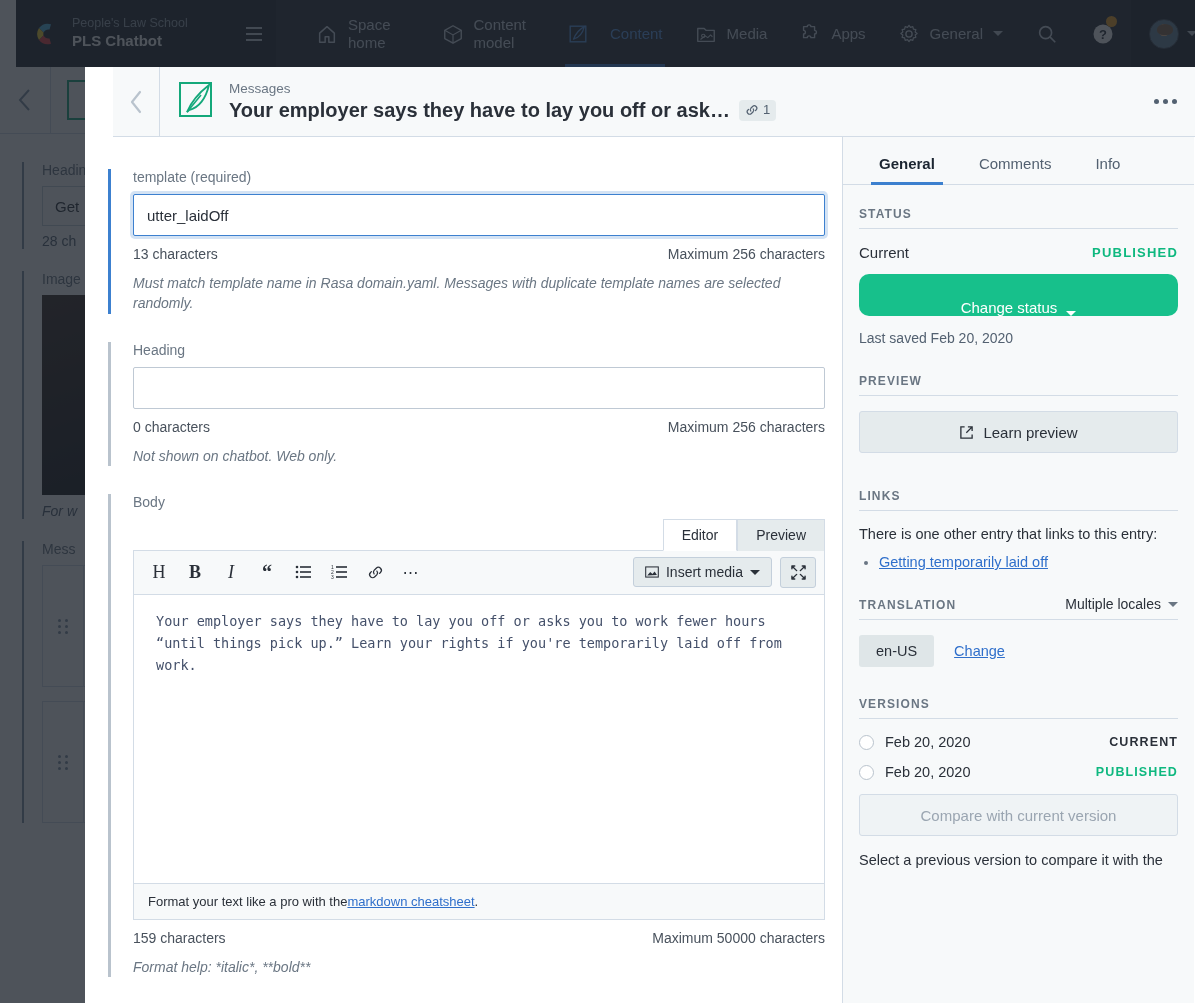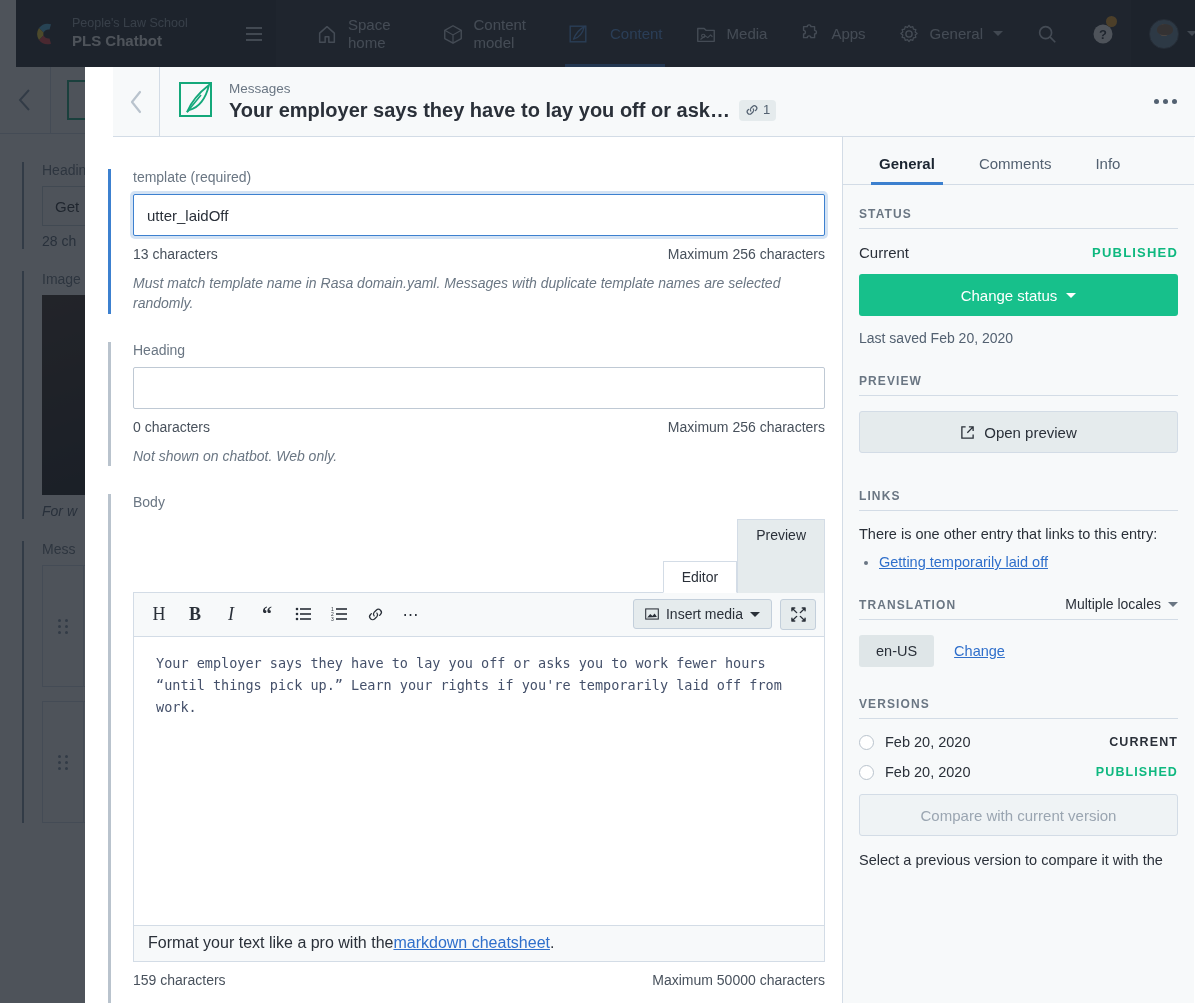--- a/index.html
+++ b/index.html
@@ -145,21 +145,21 @@
     width: 692px; font-size: 14px; font-style: italic; color: #6a7683;
     margin-top: 11px; line-height: 1.45;
   }
 
   
   .md-tabs { width: 692px; display: flex; justify-content: flex-end; margin-bottom: 0; }
   .md-tab {
     padding: 7px 18px; font-size: 14px; color: #2a3039; cursor: pointer;
     border: 1px solid #d3dce6; border-bottom: none; background: #e5ebed;
   }
-  .md-tab.active { background: #fff; border-bottom: 1px solid #fff; position: relative; z-index: 2; margin-top: 42px; }
+  .md-tab.active { background: #fff; border-bottom: 1px solid #fff; position: relative; z-index: 2; }
   .md-wrap { width: 692px; border: 1px solid #d3dce6; margin-top: -1px; }
   .md-toolbar {
     height: 44px; background: #f7f9fa; border-bottom: 1px solid #d3dce6;
     display: flex; align-items: center; padding: 0 8px; gap: 2px;
   }
   .md-btn {
     width: 34px; height: 32px; display: flex; align-items: center; justify-content: center;
     cursor: pointer; color: #2a3039; font-size: 16px; border-radius: 2px;
   }
   .md-btn.serif { font-family: "Liberation Serif", serif; font-size: 18px; }
@@ -174,21 +174,21 @@
     border-radius: 3px; display: flex; align-items: center; justify-content: center;
     cursor: pointer;
   }
   .md-text {
     height: 288px; padding: 16px 22px; font-family: "DejaVu Sans Mono", monospace;
     font-size: 13.5px; color: #44506a; line-height: 1.62; background: #fff;
     white-space: pre-wrap; outline: none;
   }
   .md-footer {
     height: 36px; background: #f7f9fa; border-top: 1px solid #d3dce6;
-    display: flex; align-items: center; padding: 0 14px; font-size: 16px; color: #2a3039;
+    display: flex; align-items: center; padding: 0 14px; font-size: 13px; color: #2a3039;
   }
   .md-footer a { color: #2f6fcb; }
 
   
   .side-col { width: 351px; background: #f7f9fa; padding: 0; overflow: hidden; }
   .side-tabs { display: flex; border-bottom: 1px solid #d3dce6; padding-left: 14px; }
   .side-tab {
     padding: 18px 22px 12px; font-size: 15px; color: #536171; cursor: pointer;
     position: relative;
   }
@@ -203,22 +203,22 @@
     border-bottom: 1px solid #d3dce6; padding-bottom: 7px; margin-bottom: 15px;
   }
   .sec-title { font-size: 12px; letter-spacing: 1.1px; color: #6a7683; font-weight: bold; }
   .sec-aux { font-size: 14px; color: #2a3039; display: flex; align-items: center; gap: 7px; cursor: pointer; }
   .status-row {
     display: flex; align-items: center; justify-content: space-between; margin-bottom: 13px;
   }
   .status-label { font-size: 15px; color: #2a3039; }
   .status-val { font-size: 13px; letter-spacing: 1.2px; font-weight: bold; color: #0eb87f; }
   .btn-primary {
-    width: 100%; height: 42px; background: #17c08b; border: none; border-radius: 3px;
-    color: #fff; font-size: 15px; cursor: pointer; display: flex; align-items: center;
+    width: 100%; height: 42px; background: #17c08b; border: none; border-radius: 10px;
+    color: #fff; font-size: 15px; cursor: pointer; display: flex; align-items: flex-end;
     justify-content: center; gap: 9px; font-family: "Liberation Sans", sans-serif;
   }
   .last-saved { font-size: 14px; color: #536171; margin-top: 14px; margin-bottom: 28px; }
   .btn-sec {
     width: 100%; height: 42px; background: #e5ebed; border: 1px solid #d3dce6;
     border-radius: 3px; color: #2a3039; font-size: 15px; cursor: pointer;
     display: flex; align-items: center; justify-content: center; gap: 9px;
     font-family: "Liberation Sans", sans-serif; margin-bottom: 36px;
   }
   .btn-sec.disabled { color: #9aa5b1; background: #eff3f5; cursor: default; margin-bottom: 14px; }
@@ -553,21 +553,21 @@
         <div class="last-saved">Last saved Feb 20, 2020</div>
 
         <div class="sec-head">
           <span class="sec-title">PREVIEW</span>
         </div>
         <button class="btn-sec">
           <svg width="15" height="15" viewBox="0 0 16 16">
             <path d="M6 2 H2 V14 H14 V10" fill="none" stroke="#2a3039" stroke-width="1.4"></path>
             <path d="M9.5 2 H14 V6.5 M14 2 L7.8 8.2" fill="none" stroke="#2a3039" stroke-width="1.4"></path>
           </svg>
-          <span>Open preview</span>
+          <span>Learn preview</span>
         </button>
 
         <div class="sec-head">
           <span class="sec-title">LINKS</span>
         </div>
         <div class="links-text">There is one other entry that links to this entry:</div>
         <ul class="links-list">
           <li>
             <a href="#">Getting temporarily laid off</a>
           </li>

